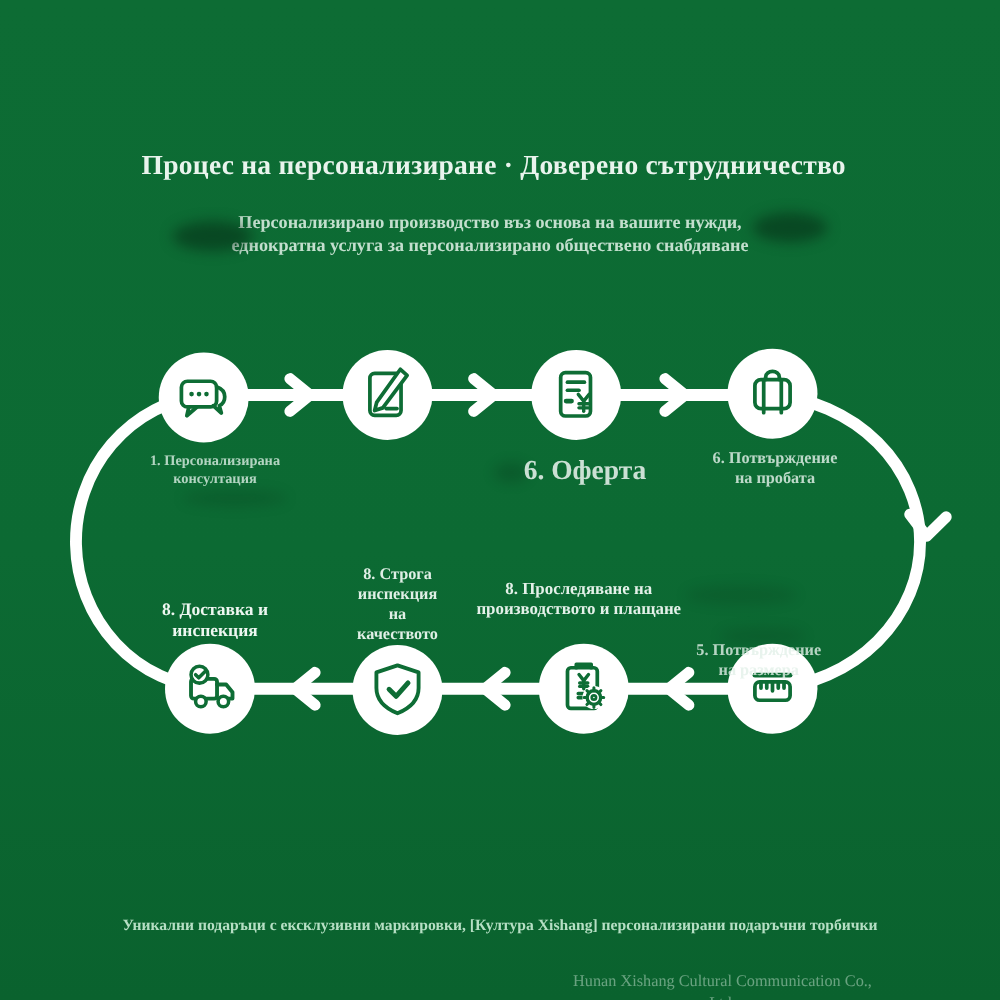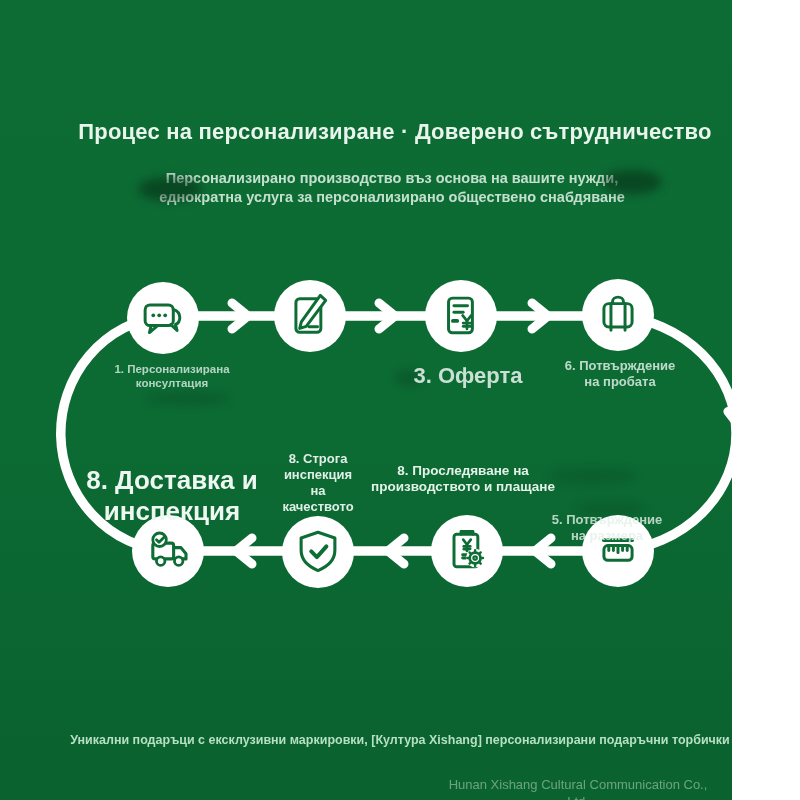--- a/index.html
+++ b/index.html
@@ -1,19 +1,19 @@
 <!DOCTYPE html>
 <html><head>
 <meta charset="utf-8">
 <style>
   html,body{margin:0;padding:0;}
   #stage{
-    position:relative;width:732px;height:800px;overflow:hidden;
+    position:relative;width:800px;height:800px;overflow:hidden;
     background:linear-gradient(180deg,#0d6c34 0%,#0c6a33 55%,#0a622e 100%);
-    font-family:Liberation Sans, sans-serif;
+    font-family:Liberation Serif, serif;
   }
   .abs{position:absolute;}
   .ctr{transform:translateX(-50%);text-align:center;}
   
   .title{top:119px;left:395px;width:700px;font-size:22px;font-weight:700;
          color:#e9f4ed;letter-spacing:.2px;}
   .subtitle{top:169px;left:392px;width:560px;font-size:14.5px;font-weight:700;
             color:rgba(221,239,228,.88);line-height:1.33;text-align:center;}
   
   .blob{position:absolute;background:rgba(3,38,18,.5);filter:blur(5px);border-radius:50%;}
@@ -28,21 +28,21 @@
   .ic .white{fill:#ffffff;}
   
   .lbl{white-space:pre-line;line-height:1.22;font-weight:700;}
   .l1{top:362px;left:172px;width:160px;font-size:11.5px;color:rgba(226,242,233,.78);text-align:center;}
   .l2{top:346px;left:313px;width:160px;font-size:13.5px;color:#e4f1e9;}
   .l3{top:363px;left:468px;width:220px;font-size:22px;color:rgba(230,240,235,.88);}
   .l4{top:358px;left:620px;width:150px;font-size:13px;color:rgba(228,242,234,.82);}
   .l5{top:512px;left:607px;width:150px;font-size:13px;color:rgba(226,240,232,.8);}
   .l6{top:463px;left:463px;width:220px;font-size:13.5px;color:#e4f1e9;}
   .l7{top:451px;left:318px;width:110px;font-size:13px;color:#e0efe6;line-height:1.24;}
-  .l8{top:465px;left:172px;width:180px;font-size:26px;color:#eef7f1;line-height:1.2;}
+  .l8{top:481px;left:172px;width:180px;font-size:14px;color:#eef7f1;line-height:1.2;}
   
   .tagline{top:698px;left:400px;width:760px;font-size:12.5px;font-weight:700;color:#b6dfc4;margin-top:35px;}
   .company{top:777px;left:578px;width:400px;font-size:13px;font-weight:400;
            color:rgba(208,231,217,.48);line-height:1.3;white-space:pre-line;}
 </style>
 </head>
 <body>
 
 <div id="stage">
 
@@ -157,21 +157,21 @@
       <path d="M58 42 h13 l9 11 v9 h-20"></path>
       <circle class="white" cx="35" cy="66" r="7.5" stroke-width="5"></circle>
       <circle class="white" cx="67" cy="66" r="7.5" stroke-width="5"></circle>
       <circle class="white" cx="33" cy="28" r="12" stroke-width="5"></circle>
       <path d="M27.5 28 l4.5 4.5 l9 -9" stroke-width="5"></path>
     </svg>
   </div>
 
   <div class="abs ctr lbl l1">1. Персонализирана
 консултация</div>
-  <div class="abs ctr lbl l3">3. Оферта</div>
+  <div class="abs ctr lbl l3">6. Оферта</div>
   <div class="abs ctr lbl l4">6. Потвърждение
 на пробата</div>
   <div class="abs ctr lbl l5">5. Потвърждение
 на размера</div>
   <div class="abs ctr lbl l6">8. Проследяване на
 производството и плащане</div>
   <div class="abs ctr lbl l7">8. Строга
 инспекция
 на
 качеството</div>

